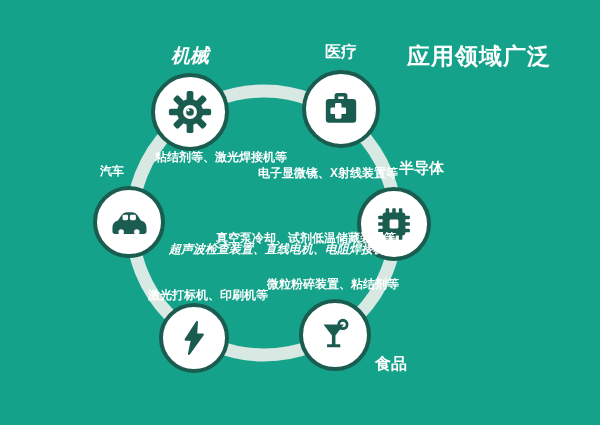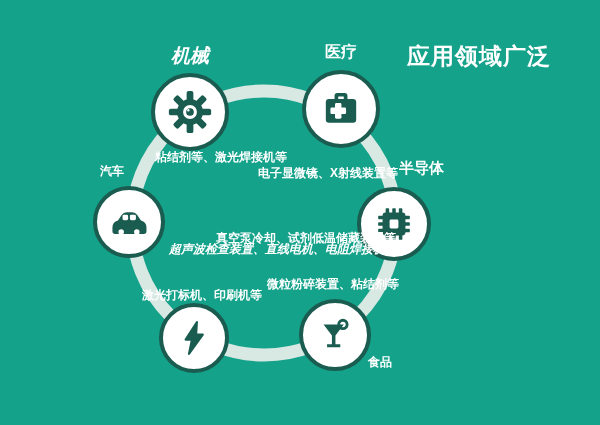--- a/index.html
+++ b/index.html
@@ -112,30 +112,30 @@
       </g>
     </svg>
   </div>
 
   <div class="node-circle" style="left:159px; top:303px; width:70px; height:70px;">
     <svg width="42" height="42" viewBox="0 0 100 100">
       <path fill="currentColor" stroke="currentColor" stroke-width="5" stroke-linejoin="round" d="M57 12 L30 54 L45 54 L38 88 L71 42 L55 42 Z"></path>
     </svg>
   </div>
 
-  <div class="node-label" style="left:340px; top:354px; width:80px; font-size:12px;">食品</div>
+  <div class="node-label" style="left:351px; top:354px; width:80px; font-size:16px;">食品</div>
   <div class="node-circle" style="left:299px; top:299px; width:72px; height:72px;">
     <svg width="44" height="44" viewBox="0 0 100 100">
       <g fill="currentColor">
         <path d="M24 26 L70 26 L51 51 L51 71 L62 71 L62 78 L32 78 L32 71 L43 71 L43 51 Z"></path>
         <circle cx="68" cy="26" r="9.5" fill="none" stroke="currentColor" stroke-width="6.5"></circle>
       </g>
     </svg>
   </div>
 
   <div class="annotation" style="left:155px; top:149px;">粘结剂等、激光焊接机等</div>
   <div class="annotation" style="left:258px; top:165px;">电子显微镜、X射线装置等</div>
   <div class="annotation" style="left:216px; top:202px;margin-top:28px;">真空泵冷却、试剂低温储藏装置等</div>
   <div class="annotation" style="left:169px; top:241px;font-style:italic;">超声波检查装置、直线电机、电阻焊接机等</div>
   <div class="annotation" style="left:267px; top:276px;font-family:Liberation Serif, serif;">微粒粉碎装置、粘结剂等</div>
-  <div class="annotation" style="left:142px; top:287px;">激光打标机、印刷机等</div>
+  <div class="annotation" style="left:148px; top:287px;">激光打标机、印刷机等</div>
 
 </div>
 
 </body></html>

